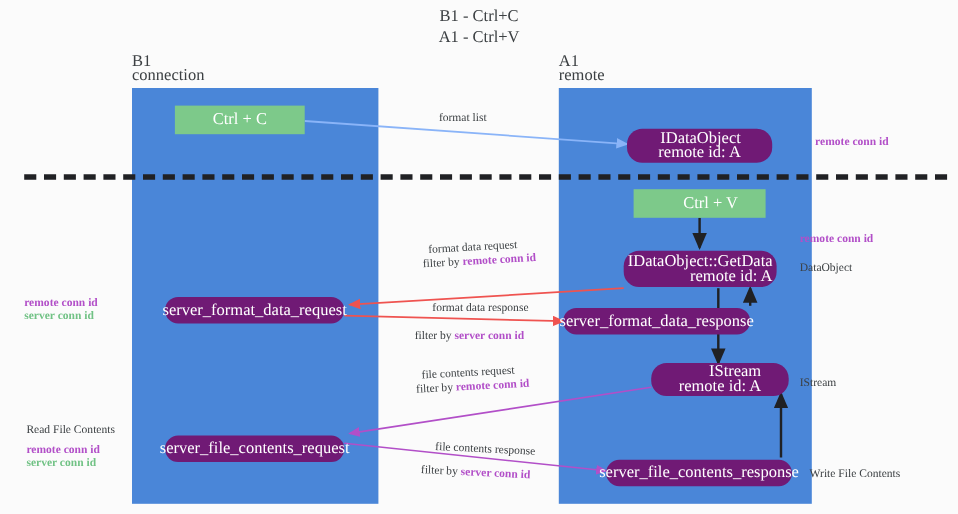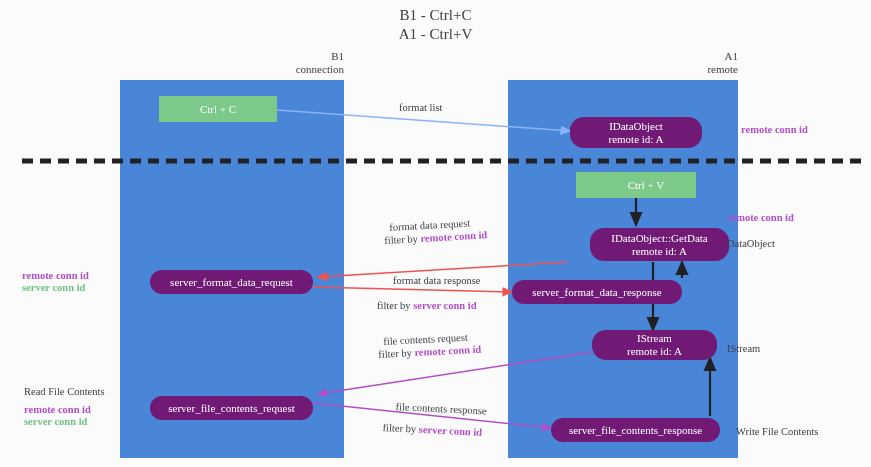--- a/index.html
+++ b/index.html
@@ -12,30 +12,30 @@
   .abs{position:absolute;}
 
   
   .title{
     width:871px;text-align:center;top:6px;left:0;
     font-size:15px;line-height:19px;color:#3c4043;white-space:pre;
   }
 
   
   .colhead{
-    text-align:right;font-size:11px;line-height:13px;color:#3c4043;white-space:pre;
+    text-align:left;font-size:15px;line-height:13px;color:#3c4043;white-space:pre;
   }
 
   
   .lane{background:#4a86d8;}
 
   
   .box{
     display:flex;align-items:center;justify-content:center;
-    text-align:center;color:#ffffff;font-size:11px;line-height:13px;
+    text-align:right;color:#ffffff;font-size:15px;line-height:13px;
     box-sizing:border-box;padding:2px 4px;white-space:pre-line;
   }
   .box.green{background:#7dc98a;}
   .box.orange{background:#701a75;border-radius:14px;}
 
   
   .lbl{font-size:10.5px;line-height:13px;white-space:pre;color:#3c4043;}
   .lbl.purple{color:#b24fc8;font-weight:bold;}
   .lbl.green{color:#71c285;font-weight:bold;}
   .lbl.dark{color:#3c4043;}
@@ -98,21 +98,21 @@
     <path d="M710,416 L710,358" stroke="#202124" stroke-width="2.2" fill="none" marker-end="url(#ar-black)"></path>
   </svg>
 
   <div class="abs box green" style="left:159px;top:96px;width:118px;height:26px;">Ctrl + C</div>
 
   <div class="abs box orange" style="left:570px;top:117px;width:132px;height:31px;">IDataObject
 remote id: A</div>
 
   <div class="abs box green" style="left:576px;top:172px;width:120px;height:26px;padding-left:24px;">Ctrl + V</div>
 
-  <div class="abs box orange" style="left:567px;top:228px;width:139px;height:33px;margin-left:23px;">IDataObject::GetData
+  <div class="abs box orange" style="left:567px;top:228px;width:139px;height:33px;">IDataObject::GetData
 remote id: A</div>
 
   <div class="abs box orange" style="left:150px;top:270px;width:163px;height:24px;">server_format_data_request</div>
 
   <div class="abs box orange" style="left:512px;top:280px;width:170px;height:24px;">server_format_data_response</div>
 
   <div class="abs box orange" style="left:592px;top:330px;width:125px;height:30px;">IStream
 remote id: A</div>
 
   <div class="abs box orange" style="left:150px;top:385px;width:163px;height:24px;margin-top:11px;">server_file_contents_request</div>

